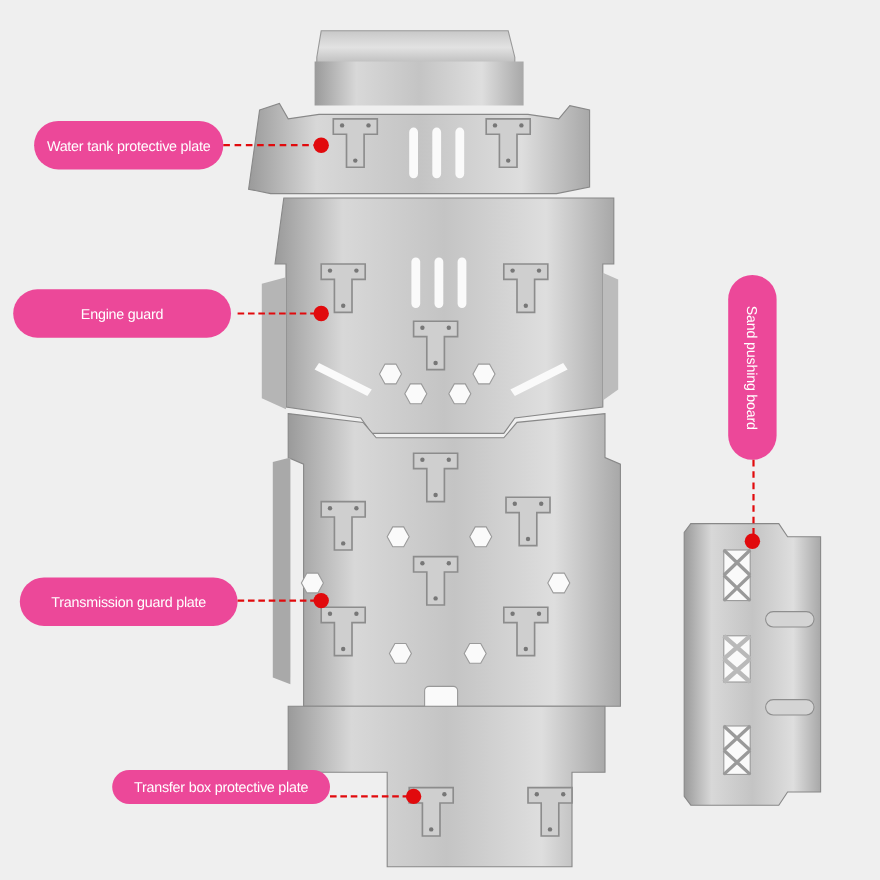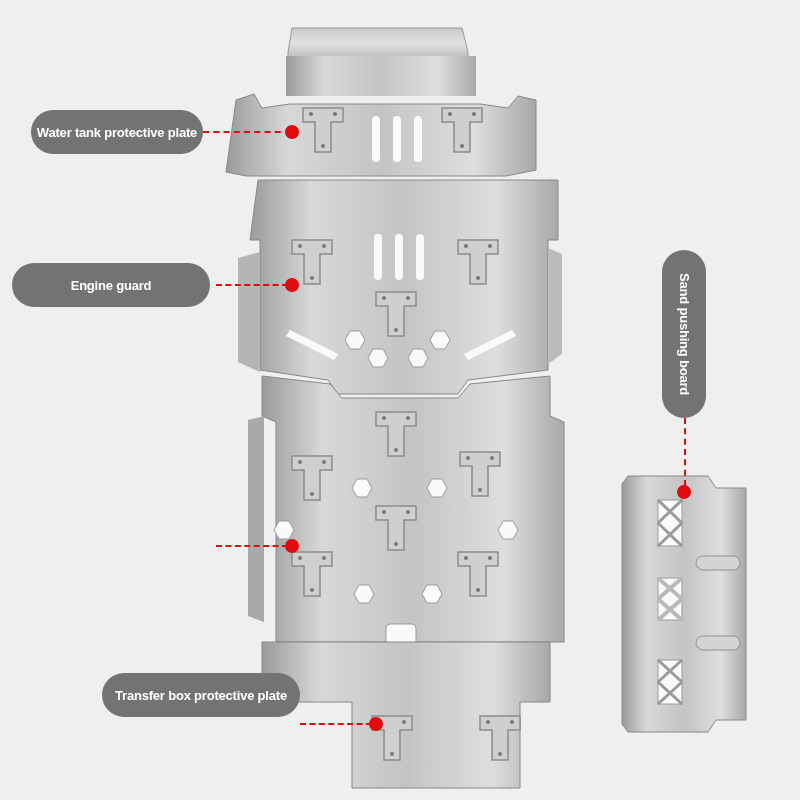--- a/index.html
+++ b/index.html
@@ -1,22 +1,22 @@
 <!DOCTYPE html>
 <html><head>
 <meta charset="utf-8">
 <style>
   html, body { margin: 0; padding: 0; }
   body { width: 800px; height: 800px; background: #efefef; position: relative; overflow: hidden;
          font-family: "Liberation Sans", sans-serif; }
   .stage { position: absolute; left: 0; top: 0; width: 800px; height: 800px; }
   .label-pill {
-    position: absolute; background: #737373; color: #fff; border-radius: 22px;
+    position: absolute; background: #ec4899; color: #fff; border-radius: 22px;
     display: flex; align-items: center; justify-content: center;
-    font-size: 13px; letter-spacing: -0.2px; white-space: nowrap; font-weight: bold;
+    font-size: 13px; letter-spacing: -0.2px; white-space: nowrap;
   }
   .label-pill.vertical { writing-mode: vertical-rl; border-radius: 22px; font-size: 13px; }
   .leader { position: absolute; border-top: 2px dashed #e10a0d; height: 0; }
   .leader.v { border-top: none; border-left: 2px dashed #e10a0d; width: 0; }
   .dot { position: absolute; width: 14px; height: 14px; border-radius: 50%; background: #e10a0d; }
   svg { position: absolute; left: 0; top: 0; }
 </style>
 </head>
 <body>
 
@@ -114,23 +114,24 @@
   </svg>
 
   <div class="label-pill" style="left:31px; top:110px; width:172px; height:44px;">Water tank protective plate</div>
   <div class="leader" style="left:203px; top:131px; width:88px;"></div>
   <div class="dot" style="left:285px; top:125px;"></div>
 
   <div class="label-pill" style="left:12px; top:263px; width:198px; height:44px;">Engine guard</div>
   <div class="leader" style="left:216px; top:284px; width:72px;"></div>
   <div class="dot" style="left:285px; top:278px;"></div>
 
+  <div class="label-pill" style="left:18px; top:525px; width:198px; height:44px;">Transmission guard plate</div>
   <div class="leader" style="left:216px; top:545px; width:72px;"></div>
   <div class="dot" style="left:285px; top:539px;"></div>
 
-  <div class="label-pill" style="left:102px; top:673px; width:198px; height:44px;">Transfer box protective plate</div>
+  <div class="label-pill" style="left:102px; top:700px; width:198px; height:31px;">Transfer box protective plate</div>
   <div class="leader" style="left:300px; top:723px; width:72px;"></div>
   <div class="dot" style="left:369px; top:717px;"></div>
 
   <div class="label-pill vertical" style="left:662px; top:250px; width:44px; height:168px;">Sand pushing board</div>
   <div class="leader v" style="left:684px; top:418px; height:68px;"></div>
   <div class="dot" style="left:677px; top:485px;"></div>
 </div>
 
 </body></html>

